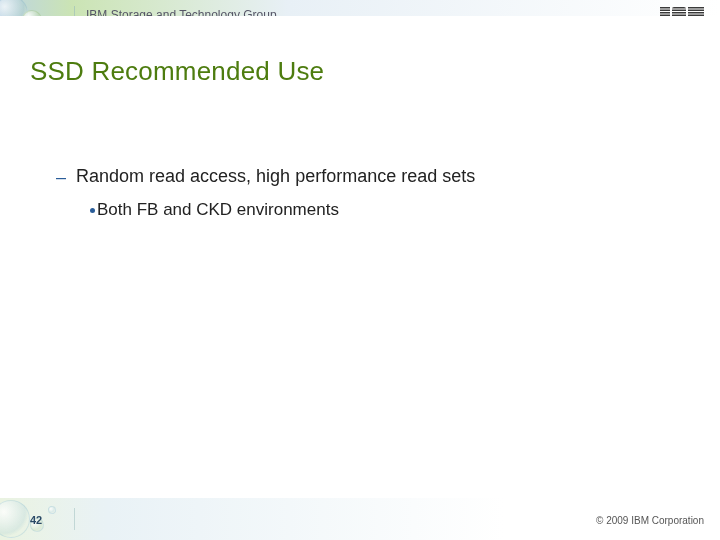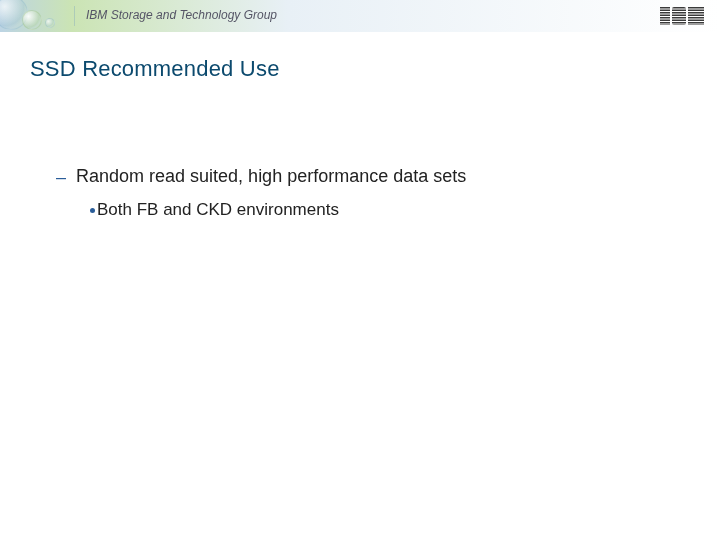--- a/index.html
+++ b/index.html
@@ -3,24 +3,23 @@
 <meta charset="utf-8">
 <style>
   * { margin: 0; padding: 0; box-sizing: border-box; }
   html, body { width: 720px; height: 540px; font-family: Arial, Helvetica, sans-serif; background: #fff; overflow: hidden; }
   .slide { position: relative; width: 720px; height: 540px; background: #fff; }
 
   
   .banner {
     position: relative;
     width: 100%;
-    height: 32px;
+    height: 16px;
     background: linear-gradient(to right, #bcd4e4 0%, #cbe4b4 10%, #e8f0f6 40%, #ffffff 100%);
     overflow: hidden;
-    font-style: italic;
   }
   .banner .bubble {
     position: absolute; border-radius: 50%;
     background: radial-gradient(circle at 30% 30%, rgba(255,255,255,0.7), rgba(120,170,200,0.15) 60%, rgba(120,170,200,0) 70%);
     border: 1px solid rgba(120,170,200,0.25);
   }
   .banner .b1 { width: 34px; height: 34px; left: -6px; top: -4px; }
   .banner .b2 { width: 20px; height: 20px; left: 22px; top: 10px; background: radial-gradient(circle at 30% 30%, rgba(255,255,255,0.9), rgba(170,205,150,0.3) 60%, rgba(170,205,150,0) 70%); border-color: rgba(150,190,120,0.3);}
   .banner .b3 { width: 10px; height: 10px; left: 45px; top: 18px; }
   .banner .vline { position:absolute; left:74px; top:6px; width:1px; height:20px; background:#9bb; opacity:.6;}
@@ -34,21 +33,21 @@
     font-family: Georgia, 'Times New Roman', serif; font-weight: bold; letter-spacing: 1px;
     color: #333; font-size: 15px;
     background: repeating-linear-gradient(to bottom, rgba(255,255,255,0.9) 0 1px, rgba(255,255,255,0) 1px 3px);
     -webkit-background-clip: text;
   }
   .ibm-logo svg { display:block; }
 
   
   .title {
     position: absolute; left: 30px; top: 56px;
-    font-size: 22px; color: #0c4a6e; letter-spacing: .2px;
+    font-size: 26px; color: #4d7c0f; letter-spacing: .2px;
   }
 
   
   .bullet-l1 {
     position: absolute; left: 30px; top: 128px;
     display: flex; align-items: flex-start; gap: 10px;
   }
   .bullet-l1 .mark {
     width: 8px; height: 8px; background: #2b4a66; margin-top: 7px;
   }
@@ -120,22 +119,30 @@
         </g>
       </svg>
     </div>
   </div>
 
   <div class="title">SSD Recommended Use</div>
 
 
   <div class="bullet-l2">
     <div class="dash">–</div>
-    <div class="text">Random read suited, high performance data sets</div>
+    <div class="text">Random read access, high performance read sets</div>
   </div>
 
   <div class="bullet-l3">
     <div class="dot"></div>
     <div class="text">Both FB and CKD environments</div>
   </div>
 
+  <div class="footer">
+    <div class="fb fb1"></div>
+    <div class="fb fb2"></div>
+    <div class="fb fb3"></div>
+    <div class="vline"></div>
+    <div class="slide-number">42</div>
+    <div class="copyright">© 2009 IBM Corporation</div>
+  </div>
 
 </div>
 
 </body></html>

